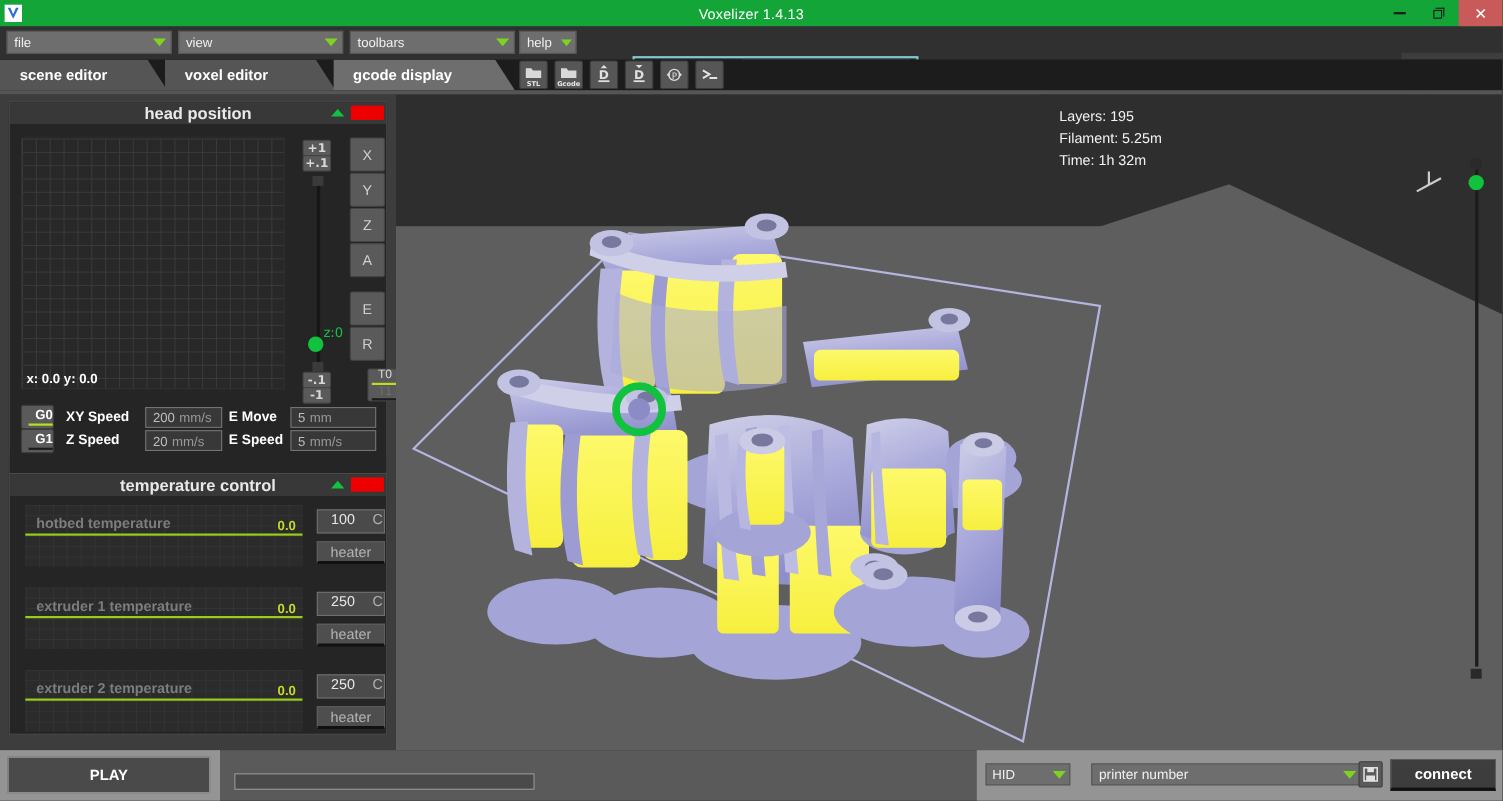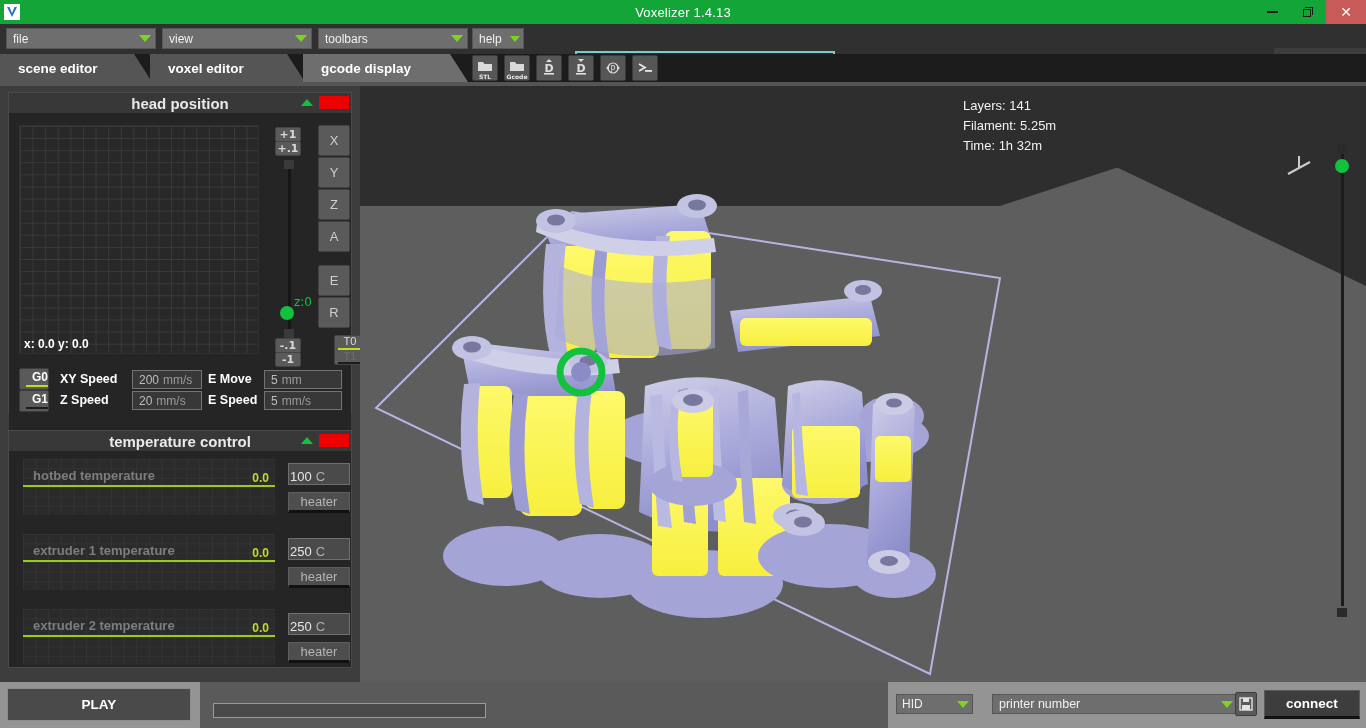--- a/index.html
+++ b/index.html
@@ -229,21 +229,21 @@
     font-family:"Liberation Sans",sans-serif;
   }
   .tc-val {
     position: absolute; right: 6px; color: #c5d92a; font-size: 12px; font-weight: bold;
     font-family:"Liberation Sans",sans-serif;
   }
   .tc-input {
     position: absolute; left: 279px; width: 62px; height: 22px;
     background: #4a4a4a; border: 1px solid #6f6f6f;
     color: #e6e6e6; font-size: 13px; font-family:"Liberation Sans",sans-serif;
-    display: flex; align-items: flex-end; padding-left: 1px;
+    display: flex; align-items: flex-start; padding-left: 12px; gap: 12px;
   }
   .tc-input em { color: #b0b0b0; font-style: normal; margin-left: 4px; }
   .tc-heater {
     position: absolute; left: 279px; width: 62px; height: 21px;
     background: #4e4e4e; border: 1px solid #5e5e5e; border-bottom: 3px solid #111;
     color: #b4b4b4; font-size: 13px; font-family:"Liberation Sans",sans-serif;
     display: flex; align-items: center; justify-content: center;
   }
 
   
@@ -562,21 +562,21 @@
       <div class="tc-heater" style="top:211px;">heater</div>
     </div>
   </div>
 
   <div class="viewport">
     <div class="vp-bg-poly"></div>
     <div class="vp-dark-tl"></div>
     <div class="vp-dark-tr"></div>
 
     <div class="vp-info">
-      <div>Layers: 141</div>
+      <div>Layers: 195</div>
       <div>Filament: 5.25m</div>
       <div>Time: 1h 32m</div>
     </div>
 
     <svg class="model-wrap" viewBox="0 0 1006 596">
       <defs>
         <linearGradient id="gp" x1="0" y1="0" x2="0.3" y2="1">
           <stop offset="0" stop-color="#cfcfe8"></stop>
             <stop offset="0.55" stop-color="#a9a9db"></stop>
             <stop offset="1" stop-color="#8e8ecb"></stop>

